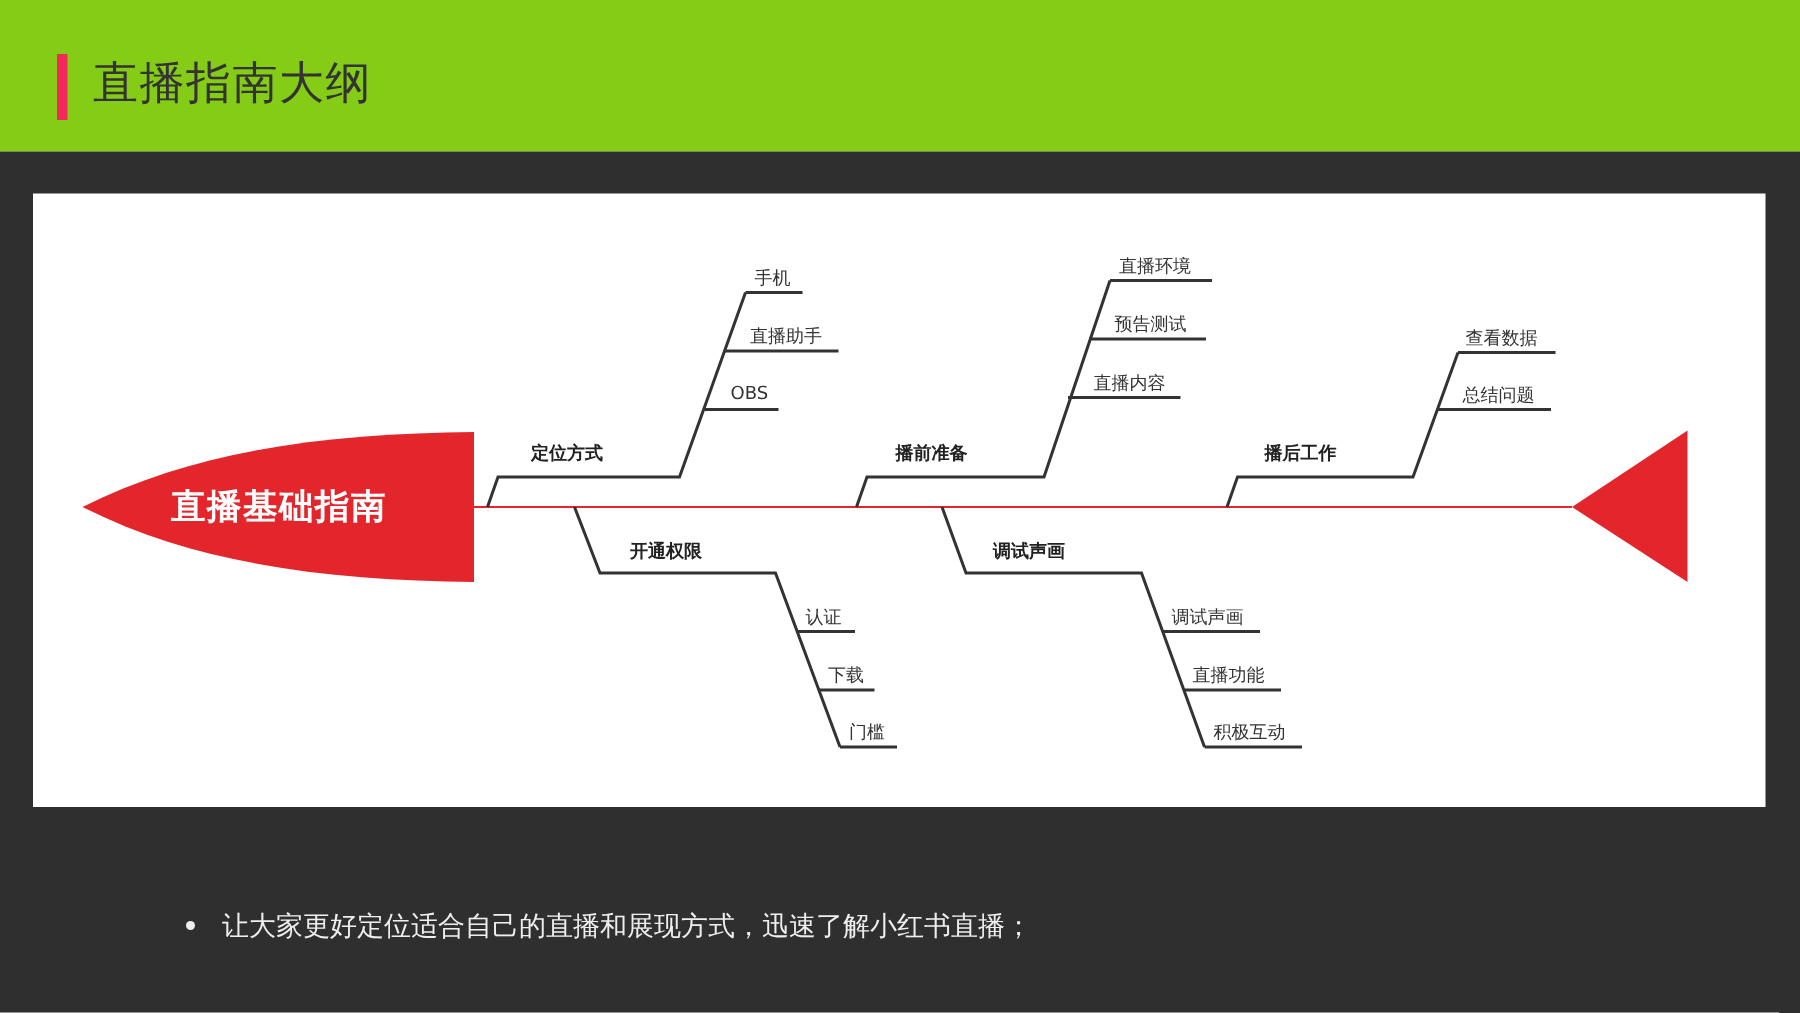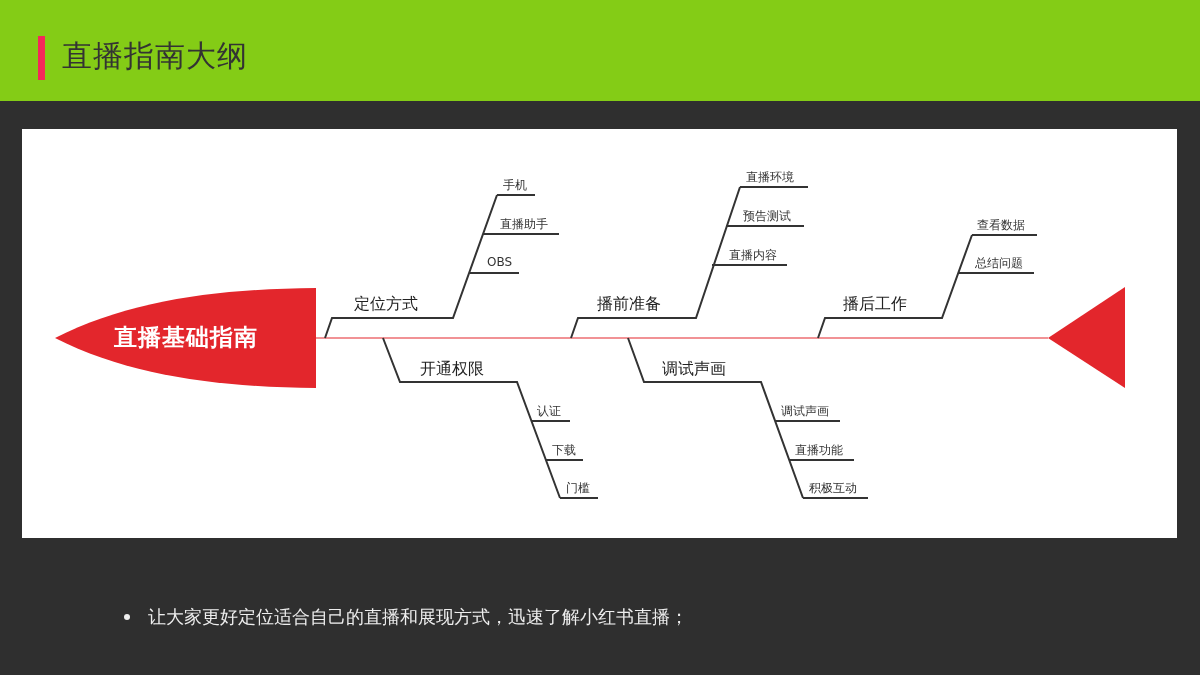--- a/index.html
+++ b/index.html
@@ -21,21 +21,21 @@
     .dark {
       position: absolute; left: 0; top: 101px; width: 1200px; height: 574px; background: #2f2f2f;
     }
     .card {
       position: absolute; left: 22px; top: 129px; width: 1155px; height: 409px; background: #ffffff;
     }
     .card svg { position: absolute; left: 0; top: 0; }
     .lbl {
       position: absolute; white-space: nowrap; color: #222222;
     }
-    .lbl.main { font-size: 16px; font-weight: normal; }
+    .lbl.main { font-size: 12px; font-weight: bold; }
     .lbl.sub { font-size: 12px; color: #333333; }
     .head-text {
       position: absolute; left: 92px; top: 193px; font-size: 23px; font-weight: bold; color: #ffffff;
       letter-spacing: 1px; white-space: nowrap;
     }
     .bullet-row {
       position: absolute; left: 124px; top: 580px; font-size: 18px; color: #eeeeee;
       display: flex; align-items: center; white-space: nowrap; margin-top: 25px;
     }
     .bullet-dot { width: 6px; height: 6px; border-radius: 50%; background: #eeeeee; margin-right: 18px; }

